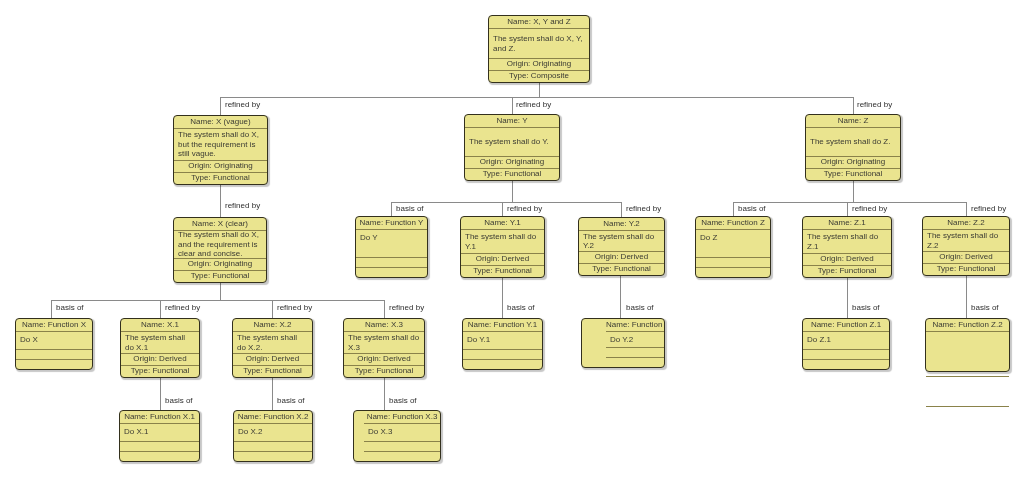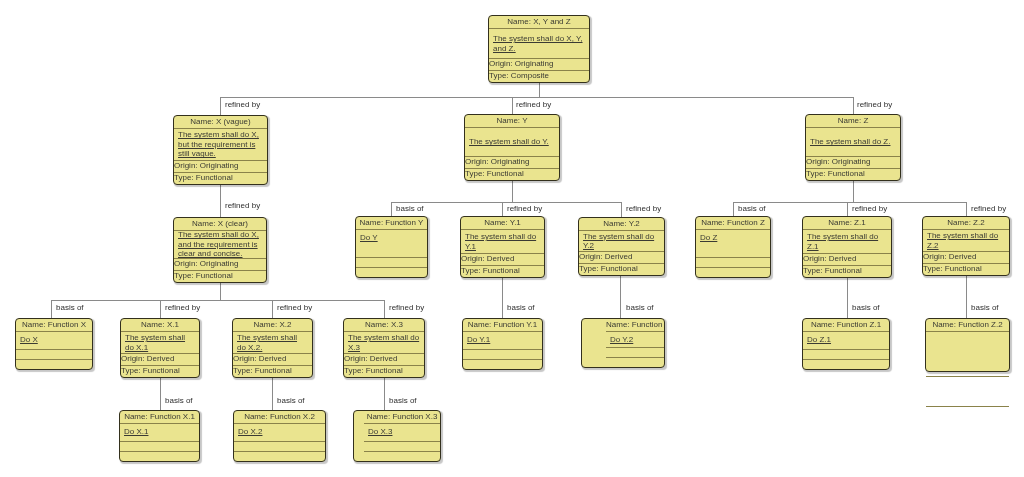--- a/index.html
+++ b/index.html
@@ -14,26 +14,26 @@
     display:flex; flex-direction:column; color:var(--text);
     box-shadow:1.5px 1.5px 1px rgba(0,0,0,0.22);
   }
   .box .title {
     font-size:8px; line-height:11px; height:12px; flex:0 0 12px;
     text-align:center; border-bottom:1px solid var(--divider);
     overflow:hidden; white-space:nowrap;
   }
   .box .body {
     flex:1 1 auto; font-size:8px; line-height:9.5px; padding:1px 4px;
-    display:flex; align-items:center; text-align:left; overflow:hidden;text-decoration:underline;
+    display:flex; align-items:center; text-align:left; overflow:hidden;
   }
   .box.fn .body { align-items:flex-start; padding-top:3px; }
   .box .meta {
     font-size:8px; line-height:10px; height:11px; flex:0 0 11px;
-    text-align:left; border-top:1px solid var(--divider);
+    text-align:center; border-top:1px solid var(--divider);
     overflow:hidden; white-space:nowrap;
   }
   .box .empty { height:9px; flex:0 0 9px; border-top:1px solid var(--divider); }
   .edge-v, .edge-h { position:absolute; background:var(--conn); }
   .edge-v { width:1px; }
   .edge-h { height:1px; }
   .edge-label {
     position:absolute; font-size:8px; line-height:10px; color:#2e2e2e; white-space:nowrap;
   }
 </style>
@@ -186,21 +186,21 @@
         <div class="body">So Z.2</div>
         <div class="empty"></div>
         <div class="empty"></div>
       </div>
       <div class="box fn" style="left: 119px; top: 410px; width: 81px; height: 52px;">
         <div class="title">Name: Function X.1</div>
         <div class="body">Do X.1</div>
         <div class="empty"></div>
         <div class="empty"></div>
       </div>
-      <div class="box fn" style="left: 233px; top: 410px; width: 93px; height: 52px;">
+      <div class="box fn" style="left: 233px; top: 410px; width: 80px; height: 52px;">
         <div class="title">Name: Function X.2</div>
         <div class="body">Do X.2</div>
         <div class="empty"></div>
         <div class="empty"></div>
       </div>
       <div class="box fn" style="left: 353px; top: 410px; width: 88px; height: 52px; padding-left: 10px;">
         <div class="title">Name: Function X.3</div>
         <div class="body">Do X.3</div>
         <div class="empty"></div>
         <div class="empty"></div>

